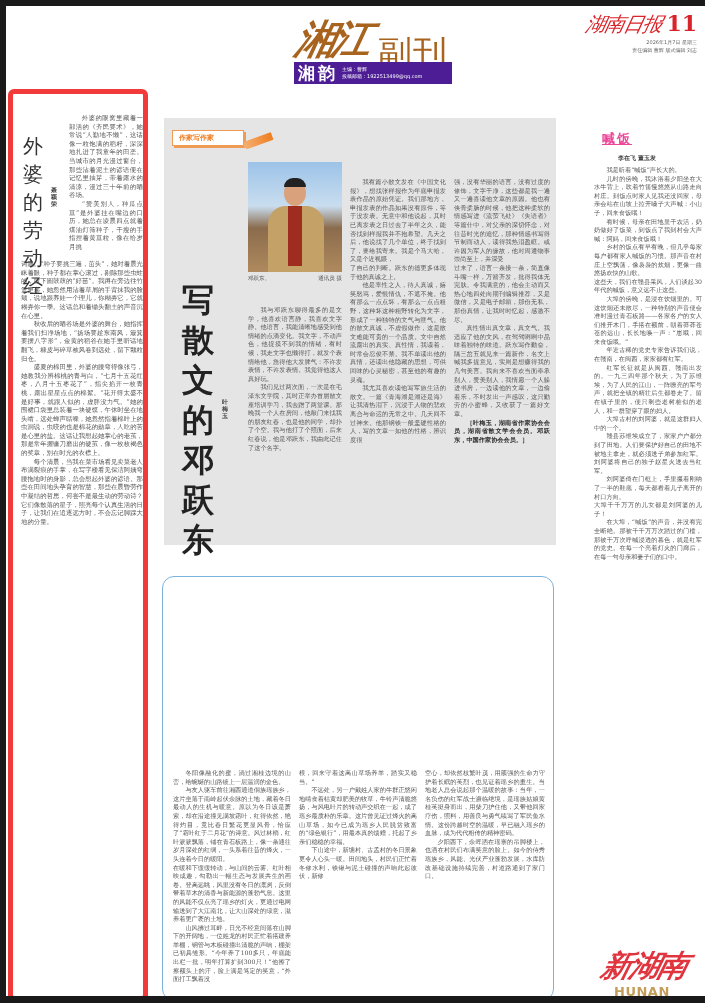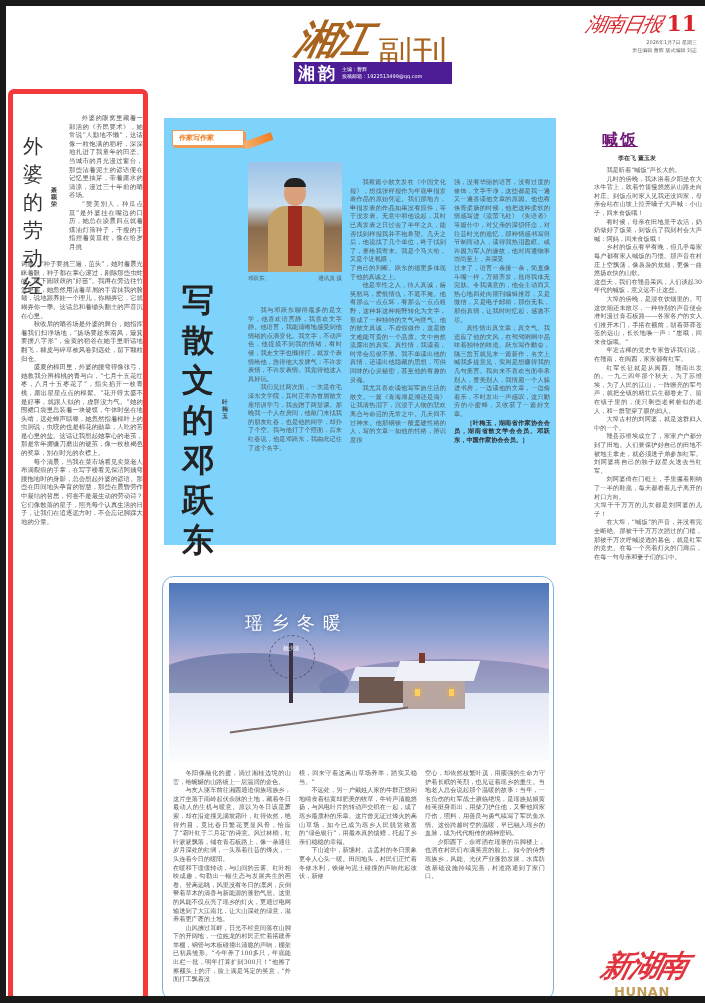--- a/index.html
+++ b/index.html
@@ -21,41 +21,41 @@
 
   
   .left-box { position: absolute; left: 2px; top: 83px; width: 140px; height: 912px; border: 5px solid #f23a3a; border-radius: 6px; background: #fff; overflow: hidden; }
   .left-title { position: absolute; left: 10px; top: 40px; width: 22px; font-family: Liberation Mono, monospace; font-size: 20px; line-height: 28px; color: #333; }
   .left-author { position: absolute; left: 38px; top: 92px; width: 8px; font-family: "DejaVu Sans", sans-serif; font-weight: bold; font-size: 6px; line-height: 7px; color: #444; }
   .left-text { position: absolute; left: 56px; top: 20px; width: 74px; font-size: 6.4px; line-height: 8.6px; color: #555; text-align: justify; }
   .left-text.lower { left: 8px; top: 166px; width: 122px; }
   .left-text p { text-indent: 2em; }
 
   
-  .feature { position: absolute; left: 158px; top: 112px; width: 392px; height: 427px; background: #7dd3fc; }
+  .feature { position: absolute; left: 158px; top: 112px; width: 392px; height: 427px; background: #e5e5e5; }
   .tag { position: absolute; left: 8px; top: 12px; width: 72px; height: 16px; border: 1.5px solid #ef9a55; background: #fff; box-shadow: 2px 2px 0 #ef9a55; display: flex; align-items: center; padding-left: 6px; }
   .tag-text { font-family: "DejaVu Sans", sans-serif; font-weight: bold; font-size: 7px; color: #ef7e22; }
   .pen-icon { position: absolute; left: 70px; top: 6px; width: 30px; height: 8px; background: linear-gradient(90deg, #f5b072, #ef7e22); transform: rotate(-20deg); border-radius: 4px 1px 1px 4px; }
   .photo { position: absolute; left: 84px; top: 44px; width: 94px; height: 110px; background: linear-gradient(180deg, #9cc3e8 0%, #c9ddef 40%, #8a6b4c 60%, #b08a5e 100%); overflow: hidden; }
   .photo .head { position: absolute; left: 36px; top: 18px; width: 22px; height: 26px; border-radius: 50%; background: #d9a27c; }
   .photo .hair { position: absolute; left: 36px; top: 16px; width: 22px; height: 9px; border-radius: 10px 10px 0 0; background: #222; }
   .photo .body { position: absolute; left: 20px; top: 44px; width: 56px; height: 70px; border-radius: 18px 18px 0 0; background: #c4a267; }
   .photo .shirt { position: absolute; left: 40px; top: 44px; width: 14px; height: 60px; background: #9e2c1f; }
   .caption { position: absolute; left: 84px; top: 157px; width: 94px; display: flex; justify-content: space-between; font-size: 5.5px; color: #555; font-family: "DejaVu Sans", sans-serif; }
   .feat-title { position: absolute; left: 18px; top: 162px; width: 40px; font-family: "DejaVu Serif", serif; font-weight: bold; font-size: 32px; line-height: 40px; color: #222; }
   .feat-author { position: absolute; left: 58px; top: 280px; width: 8px; font-family: "DejaVu Sans", sans-serif; font-weight: bold; font-size: 6px; line-height: 7px; color: #444; }
   .col { position: absolute; font-size: 6.2px; line-height: 8.6px; color: #555; text-align: justify; }
   .col p { text-indent: 2em; }
   .col .bio { font-weight: bold; color: #333; text-indent: 2em; }
   .fc1 { left: 84px; top: 188px; width: 94px; }
   .fc2 { left: 186px; top: 60px; width: 96px; }
   .fc3 { left: 290px; top: 60px; width: 96px; }
 
   
-  .right-title { position: absolute; left: 596px; top: 124px; font-family: "DejaVu Sans", sans-serif; font-weight: bold; font-size: 16px; color: #701a75; letter-spacing: 2px; text-decoration: underline; }
+  .right-title { position: absolute; left: 596px; top: 124px; font-family: "DejaVu Sans", sans-serif; font-weight: bold; font-size: 13px; color: #ec4899; letter-spacing: 2px; text-decoration: underline; }
   .right-author { position: absolute; left: 612px; top: 148px; font-family: "DejaVu Sans", sans-serif; font-weight: bold; font-size: 6px; color: #444; }
   .rc { left: 588px; top: 160px; width: 108px; }
 
   
   .lower-box { position: absolute; left: 156px; top: 570px; width: 392px; height: 425px; border: 1.5px solid #7cb3dd; border-radius: 12px; overflow: hidden; background: #fff; }
   .landscape { position: absolute; left: 6px; top: 6px; width: 380px; height: 178px; overflow: hidden;
     background: linear-gradient(180deg, #4d76b9 0%, #8ea2d2 30%, #c9b7d8 48%, #e6e4ef 60%, #f4f6fb 80%, #ffffff 100%); }
   .hill1 { position: absolute; left: -20px; top: 70px; width: 200px; height: 60px; border-radius: 50%; background: #5e6fa0; opacity: 0.7; }
   .hill2 { position: absolute; left: 150px; top: 76px; width: 260px; height: 56px; border-radius: 50%; background: #6f7cab; opacity: 0.6; }
   .snowfield { position: absolute; left: 0; top: 110px; width: 380px; height: 80px; background: linear-gradient(180deg, #e3e8f5, #ffffff); }
@@ -165,37 +165,20 @@
     <p>年近古稀的党史专家告诉我们说，在赣南，在闽西，家家都有红军。</p>
     <p>红军长征就是从闽西、赣南出发的。一九三四年那个秋天，为了苏维埃，为了人民的江山，一阵嘹亮的军号声，就把全镇的精壮后生都卷走了。留在镇子里的，便只剩些老树桩似的老人，和一群望穿了眼的妇人。</p>
     <p>大埠古村的刘阿婆，就是这群妇人中的一个。</p>
     <p>赣县苏维埃成立了，家家户户都分到了田地。人们要保护好自己的田地不被地主拿走，就必须送子弟参加红军。刘阿婆将自己的独子赵星火送去当红军。</p>
     <p>刘阿婆倚在门框上，手里攥着刚纳了一半的鞋底，每天都看着儿子离开的村口方向。</p>
     <p style="text-indent:0">大埠千千万万的儿女都是刘阿婆的儿子！</p>
     <p>在大埠，“喊饭”的声音，并没有完全断绝。那被千千万万次踏过的门槛，那被千万次呼喊浸透的暮色，就是红军的党史。在每一个亮着灯火的门廊后，在每一句母亲和妻子们的口中。</p>
   </div>
 
   <div class="lower-box">
-    <div class="landscape">
-      <div class="hill1"></div>
-      <div class="hill2"></div>
-      <div class="snowfield"></div>
-      <div class="tree-crown"></div>
-      <div class="tree"></div>
-      <div class="roof1"></div>
-      <div class="house1"></div>
-      <div class="house2"></div>
-      <div class="roof2"></div>
-      <div class="chimney"></div>
-      <div class="win" style="left:246px"></div>
-      <div class="win" style="left:280px"></div>
-      <div class="fence"></div>
-      <div class="lower-title">瑶乡冬暖</div>
-      <div class="lower-author">杨少波</div>
-    </div>
     <div class="col lc1">
       <p>冬阳像融化的蜜，淌过湘桂边境的山峦，给蜿蜒的山路镀上一层温润的金色。</p>
       <p>与友人驱车前往湘西通道侗族瑶族乡，这片坐落于南岭起伏余脉的土地，藏着冬日最动人的生机与暖意。原以为冬日该是萧索，却在沿途撞见满坡霜叶，红得依然，艳得灼目，竟比春日繁花更显风骨，恰应了“霜叶红于二月花”的诗意。风过林梢，红叶簌簌飘落，铺在青石板路上，像一条通往岁月深处的红绸，一头系着往昔的烽火，一头连着今日的暖阳。</p>
       <p style="text-indent:0">在暖和下缓缓转动，与山间的云雾、红叶相映成趣，勾勒出一幅生态与发展共生的画卷。登高远眺，风里没有冬日的凛冽，反倒带着草木的清香与新能源的蓬勃气息。这里的风能不仅点亮了瑶乡的灯火，更通过电网输送到了大江南北，让大山深处的绿意，滋养着更广袤的土地。</p>
       <p>山风拂过耳畔，日光不经意间落在山脚下的开阔地，一位姓龙的村民正忙着搭建养羊棚，钢管与木板碰撞出清脆的声响，棚架已初具雏形。“今年养了100多只，年底能出栏一批，明年打算扩到300只！”他擦了擦额头上的汗，脸上满是笃定的笑意，“外面打工飘着没</p>
     </div>
     <div class="col lc2">
       <p style="text-indent:0">根，回来守着这高山草场养羊，踏实又稳当。”</p>
       <p>不远处，另一户戴姓人家的牛群正悠闲地啃食着枯黄却肥美的牧草，牛铃声清脆悠扬，与风电叶片的转动声交织在一起，成了瑶乡最质朴的乐章。这片曾见证过烽火的高山草场，如今已成为瑶乡人民脱贫致富的“绿色银行”，用最本真的馈赠，托起了乡亲们稳稳的幸福。</p>
       <p>下山途中，新塘村、古孟村的冬日景象更令人心头一暖。田间地头，村民们正忙着冬修水利，铁锹与泥土碰撞的声响此起彼伏，新修</p>

